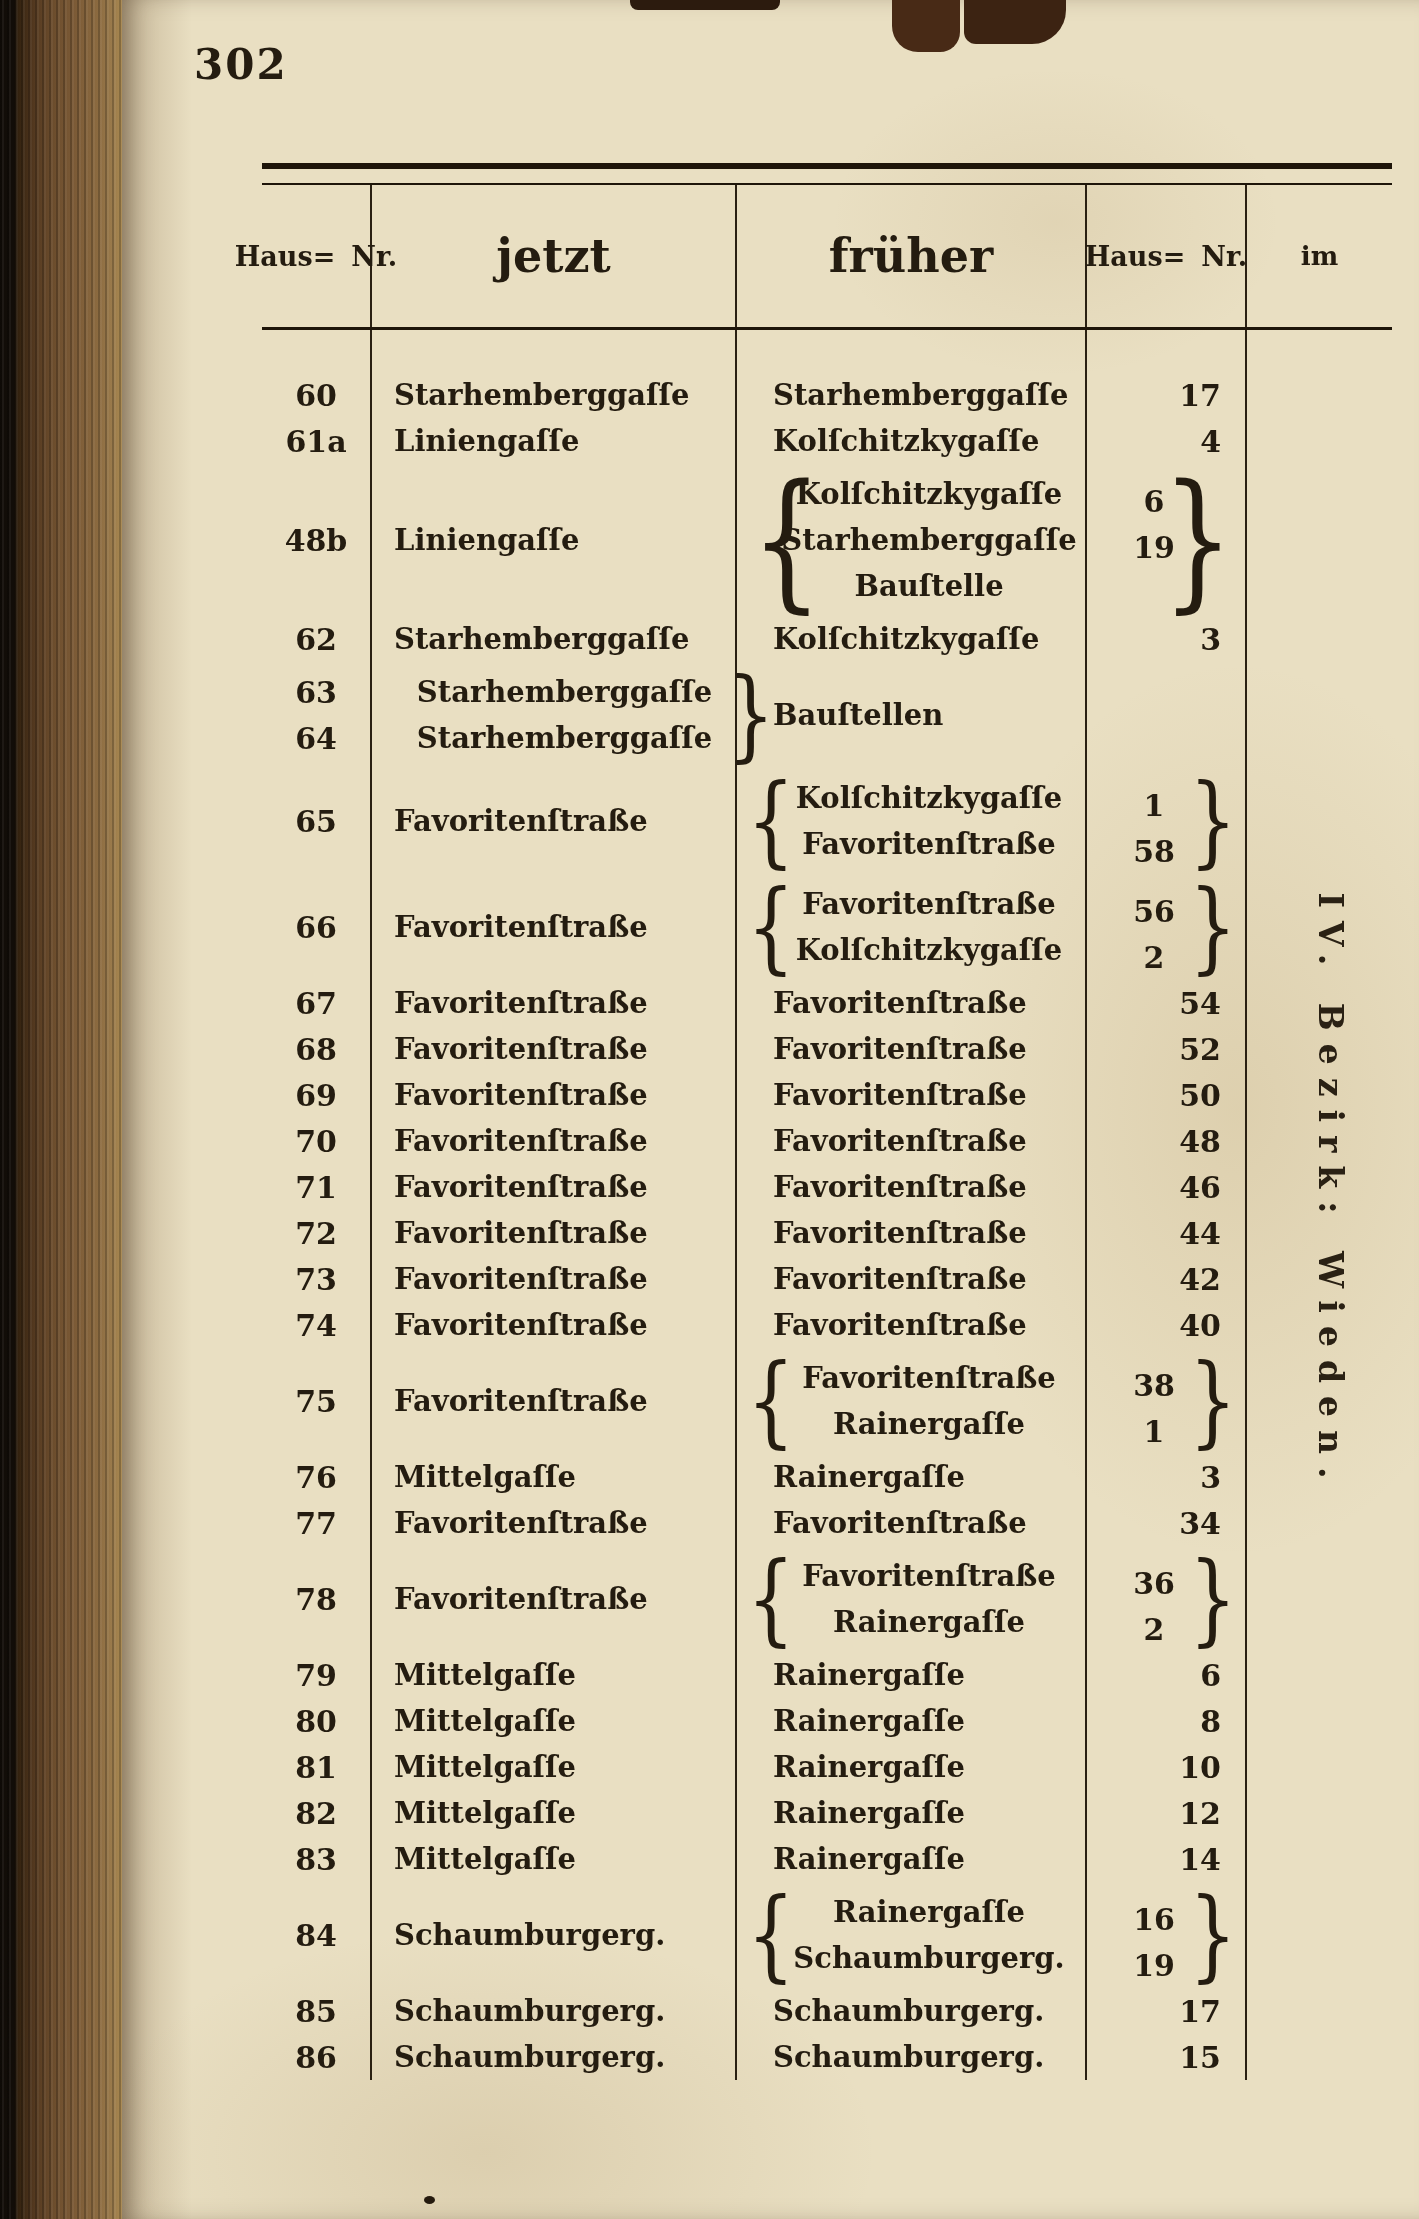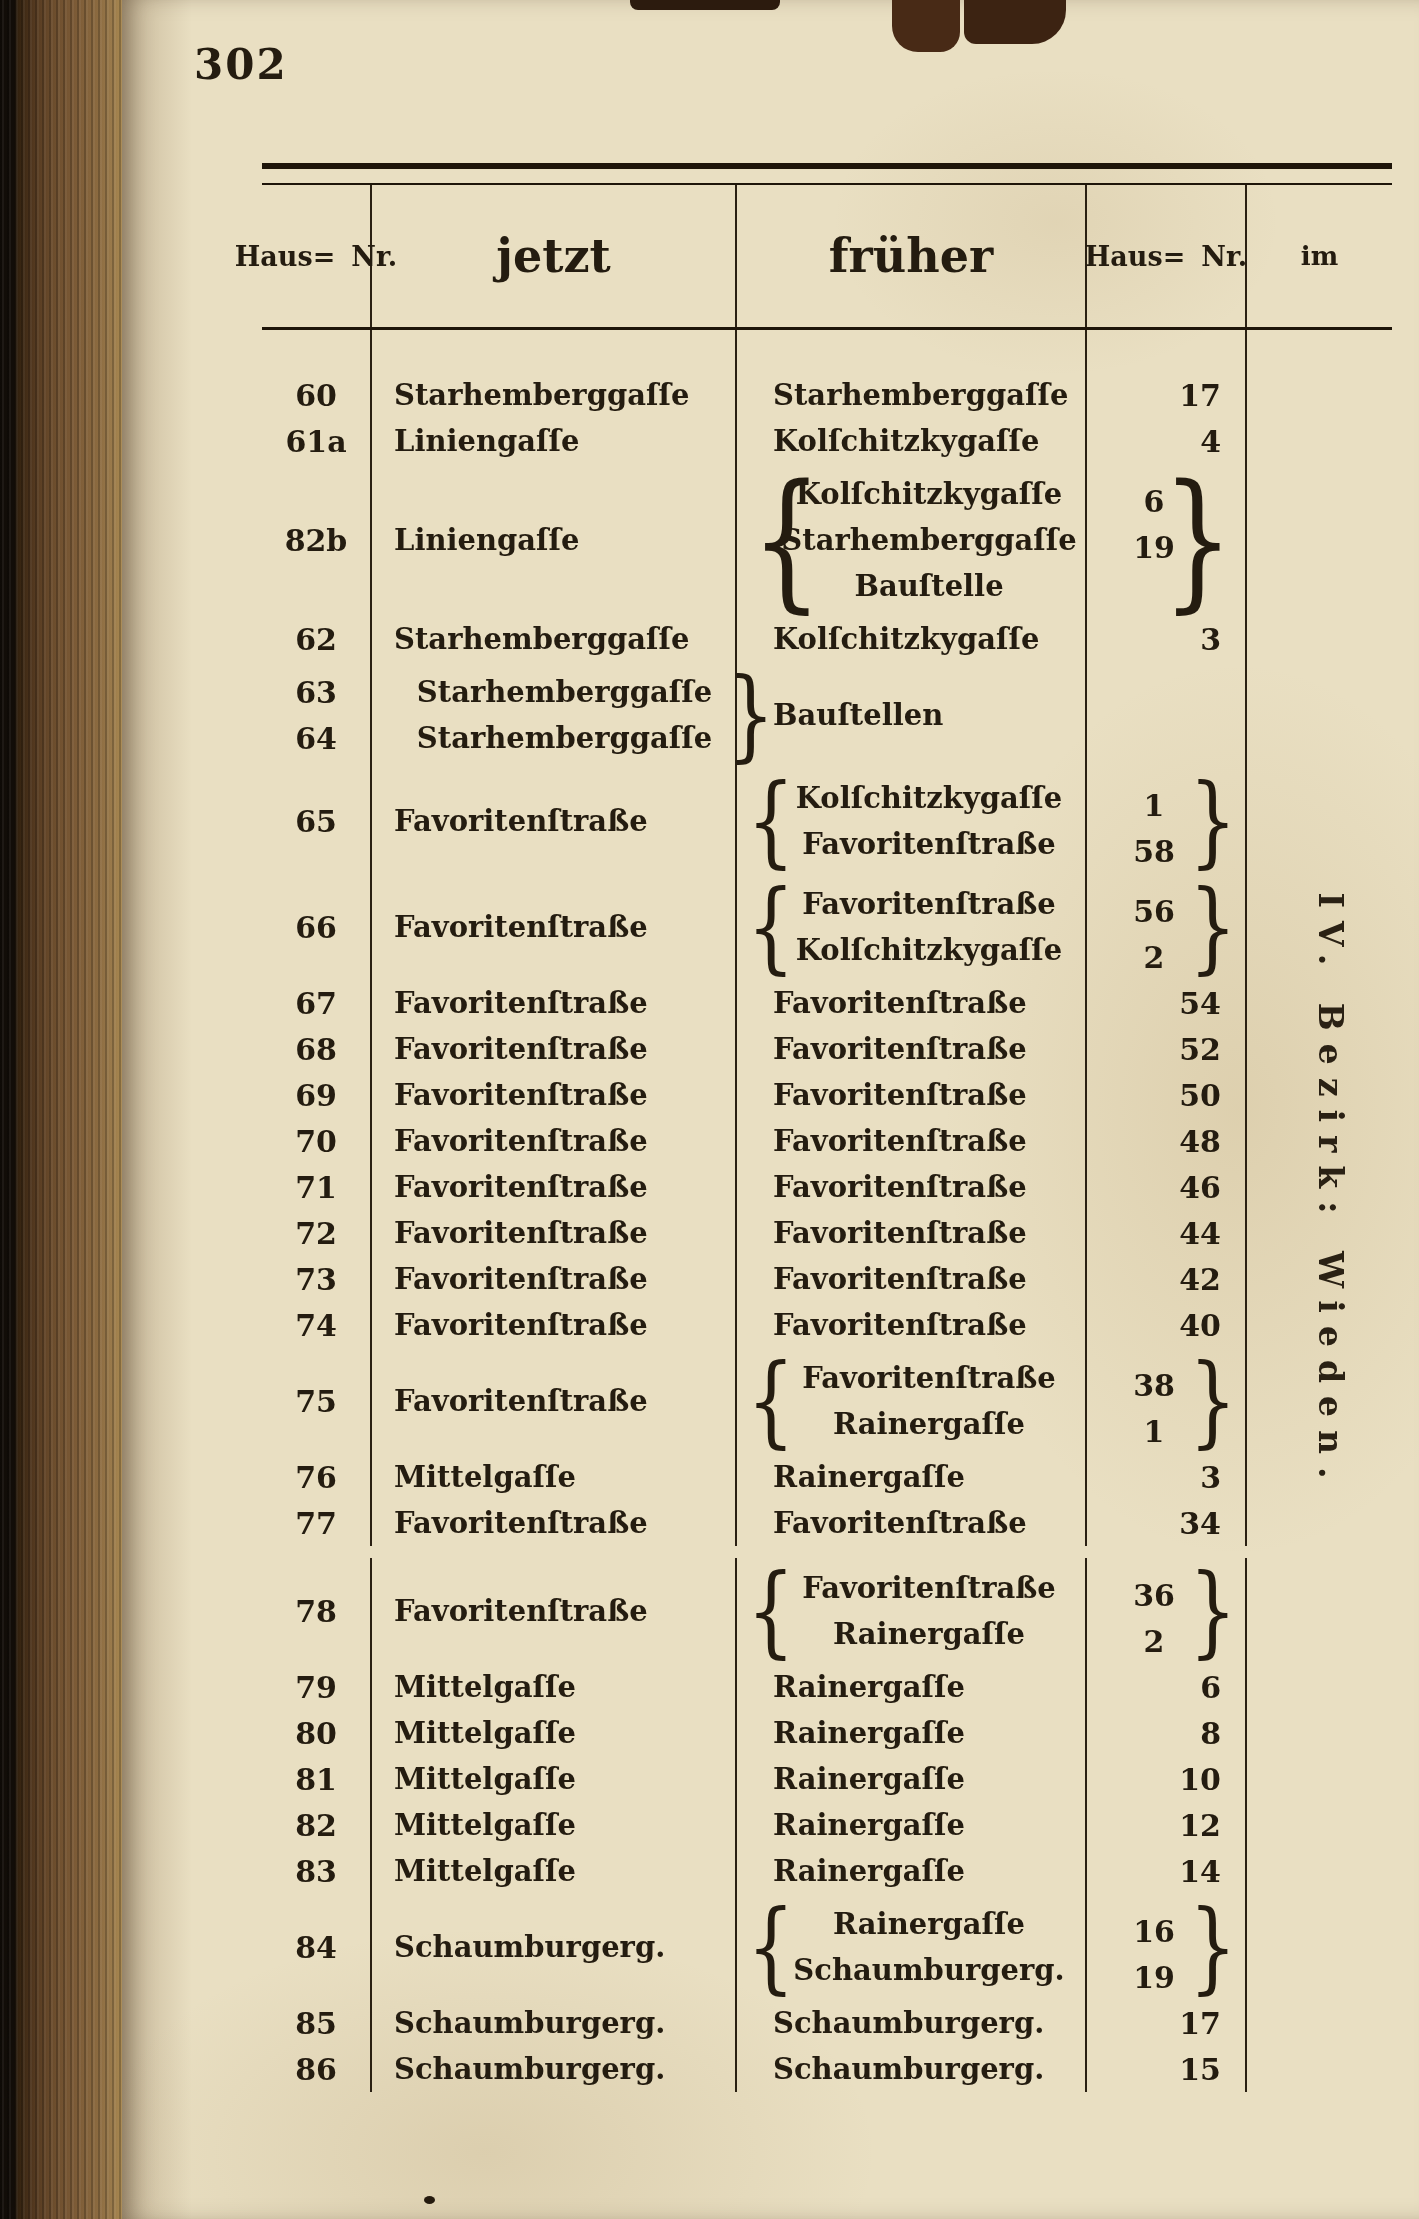--- a/index.html
+++ b/index.html
@@ -107,21 +107,21 @@
           <div class="cell bR c-je">Starhemberggaſſe</div>
           <div class="cell bR c-nr">17</div>
         </div>
         <div class="t-row kind-simple">
           <div class="cell bR c-old">61a</div>
           <div class="cell bR c-fr">Liniengaſſe</div>
           <div class="cell bR c-je">Kolſchitzkygaſſe</div>
           <div class="cell bR c-nr">4</div>
         </div>
         <div class="t-row kind-multi" style="height: 152px;">
-          <div class="cell bR c-old">82b</div>
+          <div class="cell bR c-old">48b</div>
           <div class="cell bR c-fr">Liniengaſſe</div>
           <div class="cell bR c-je stack">
             <div class="brace brace-l" style="font-size: 150px;">{</div>
             <div class="line">Kolſchitzkygaſſe</div>
             <div class="line">Starhemberggaſſe</div>
             <div class="line">Bauſtelle</div>
           </div>
           <div class="cell bR c-nr stack">
             <div class="line">6</div>
             <div class="line">19</div>
@@ -245,21 +245,21 @@
           <div class="cell bR c-fr">Mittelgaſſe</div>
           <div class="cell bR c-je">Rainergaſſe</div>
           <div class="cell bR c-nr">3</div>
         </div>
         <div class="t-row kind-simple">
           <div class="cell bR c-old">77</div>
           <div class="cell bR c-fr">Favoritenſtraße</div>
           <div class="cell bR c-je">Favoritenſtraße</div>
           <div class="cell bR c-nr">34</div>
         </div>
-        <div class="t-row kind-multi" style="height: 106px; margin-top: 12px;">
+        <div class="t-row kind-multi" style="height: 106px;">
           <div class="cell bR c-old">78</div>
           <div class="cell bR c-fr">Favoritenſtraße</div>
           <div class="cell bR c-je stack">
             <div class="brace brace-l" style="font-size: 100px;">{</div>
             <div class="line">Favoritenſtraße</div>
             <div class="line">Rainergaſſe</div>
           </div>
           <div class="cell bR c-nr stack">
             <div class="line">36</div>
             <div class="line">2</div>

